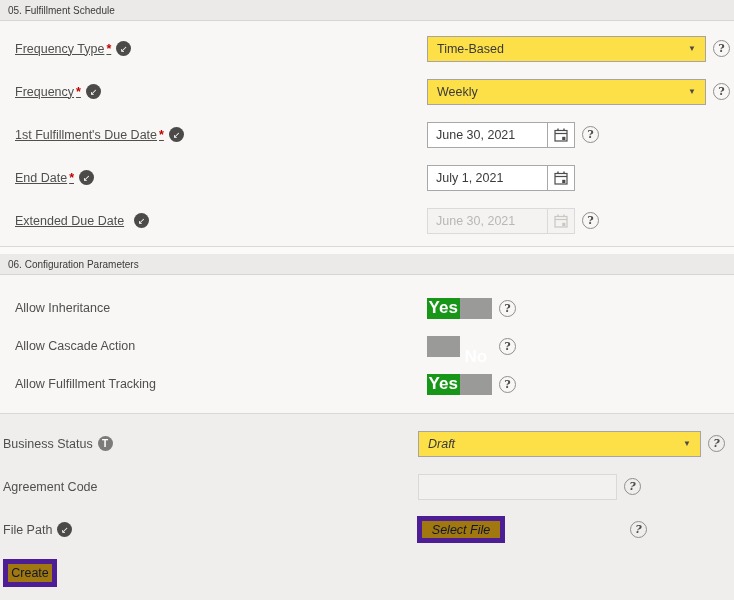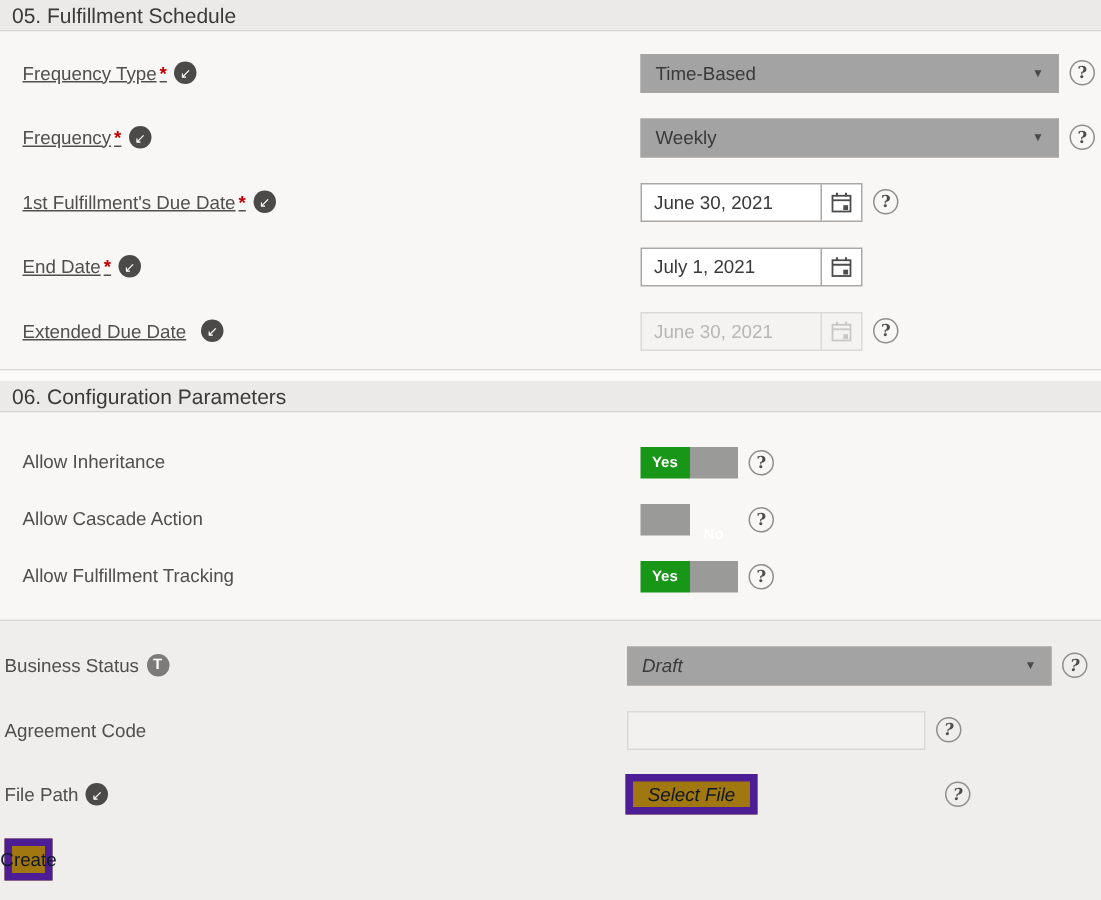--- a/index.html
+++ b/index.html
@@ -7,21 +7,21 @@
   body {
     width: 734px; height: 600px; overflow: hidden;
     background: #efeeec;
     font-family: "Liberation Sans", sans-serif;
     font-size: 12.5px; color: #4f4f4f;
   }
   
   .section-header {
     height: 21px; display: flex; align-items: center;
     background: #ebeae8; border-bottom: 1px solid #d6d5d3;
-    padding-left: 8px; font-size: 14px; color: #3a3a3a;
+    padding-left: 8px; font-size: 10px; color: #3a3a3a;
   }
   .section-gap { height: 7px; background: #fbfaf9; }
   
   .section-body {
     background: #f8f7f5; border-bottom: 1px solid #d9d8d6;
   }
   #s05-body { height: 226px; padding-top: 6px; text-decoration: underline; }
   #s06-body { height: 139px; padding-top: 14px; }
   .row { position: relative; height: 43px; display: flex; align-items: center; padding-left: 15px; }
   #s06-body .row { height: 38px; }
@@ -33,21 +33,21 @@
     width: 15px; height: 15px; border-radius: 50%;
     background: #4b4a48; color: #ffffff;
     display: inline-flex; align-items: center; justify-content: center;
     font-size: 9px; margin-left: 5px; flex: none;
   }
   .badge.t-badge { background: #7d7b79; font-size: 10px; font-weight: bold; }
   .ctrl-wrap { position: absolute; left: 427px; display: flex; align-items: center; }
   .footer-area .ctrl-wrap { left: 418px; font-style: italic; }
   
   .selectbox {
-    width: 279px; height: 26px; background: #a3a3a3;
+    width: 279px; height: 26px; background: #fde047;
     border: 1px solid #a7a5a3; display: flex; align-items: center;
     padding: 0 9px; color: #3a3a3a; cursor: pointer;
   }
   .selectbox.wide { width: 283px; }
   .caret { margin-left: auto; font-size: 8px; color: #4a4a4a; }
   
   .datebox {
     width: 148px; height: 26px; background: #ffffff;
     border: 1px solid #aaa8a6; display: flex; align-items: stretch;
     color: #3a3a3a;
@@ -71,33 +71,33 @@
     border: 1px solid #908e8c; color: #4c4c4c;
     display: inline-flex; align-items: center; justify-content: center;
     font-size: 11px; font-weight: 600; margin-left: 7px; flex: none;
     font-family: "DejaVu Serif", serif;
   }
   .help.far { margin-left: 125px; }
   
   .toggle { width: 65px; height: 21px; display: flex; cursor: pointer; }
   .t-half {
     width: 50%; display: flex; align-items: center; justify-content: center;
-    color: #ffffff; font-size: 10px; font-weight: bold;
+    color: #ffffff; font-size: 17px; font-weight: bold;
   }
   .t-green { background: #189618; }
   .t-red { background: #e00b0b; margin-top: 21px; }
   .t-gray { background: #9a9a98; }
   
   .gold-btn {
     background: #a1780f; border: 5px solid #4c1d95; color: #0f172a;
     display: inline-flex; align-items: center; justify-content: center;
     cursor: pointer; font-size: 12.5px;
   }
   .select-file { width: 88px; height: 27px; }
-  .create { width: 32px; height: 28px; }
+  .create { width: 54px; height: 28px; }
 </style>
 </head>
 <body>
 
 <div class="section-header">
   <span>05. Fulfillment Schedule</span>
 </div>
 
 <div class="section-body" id="s05-body">
 

